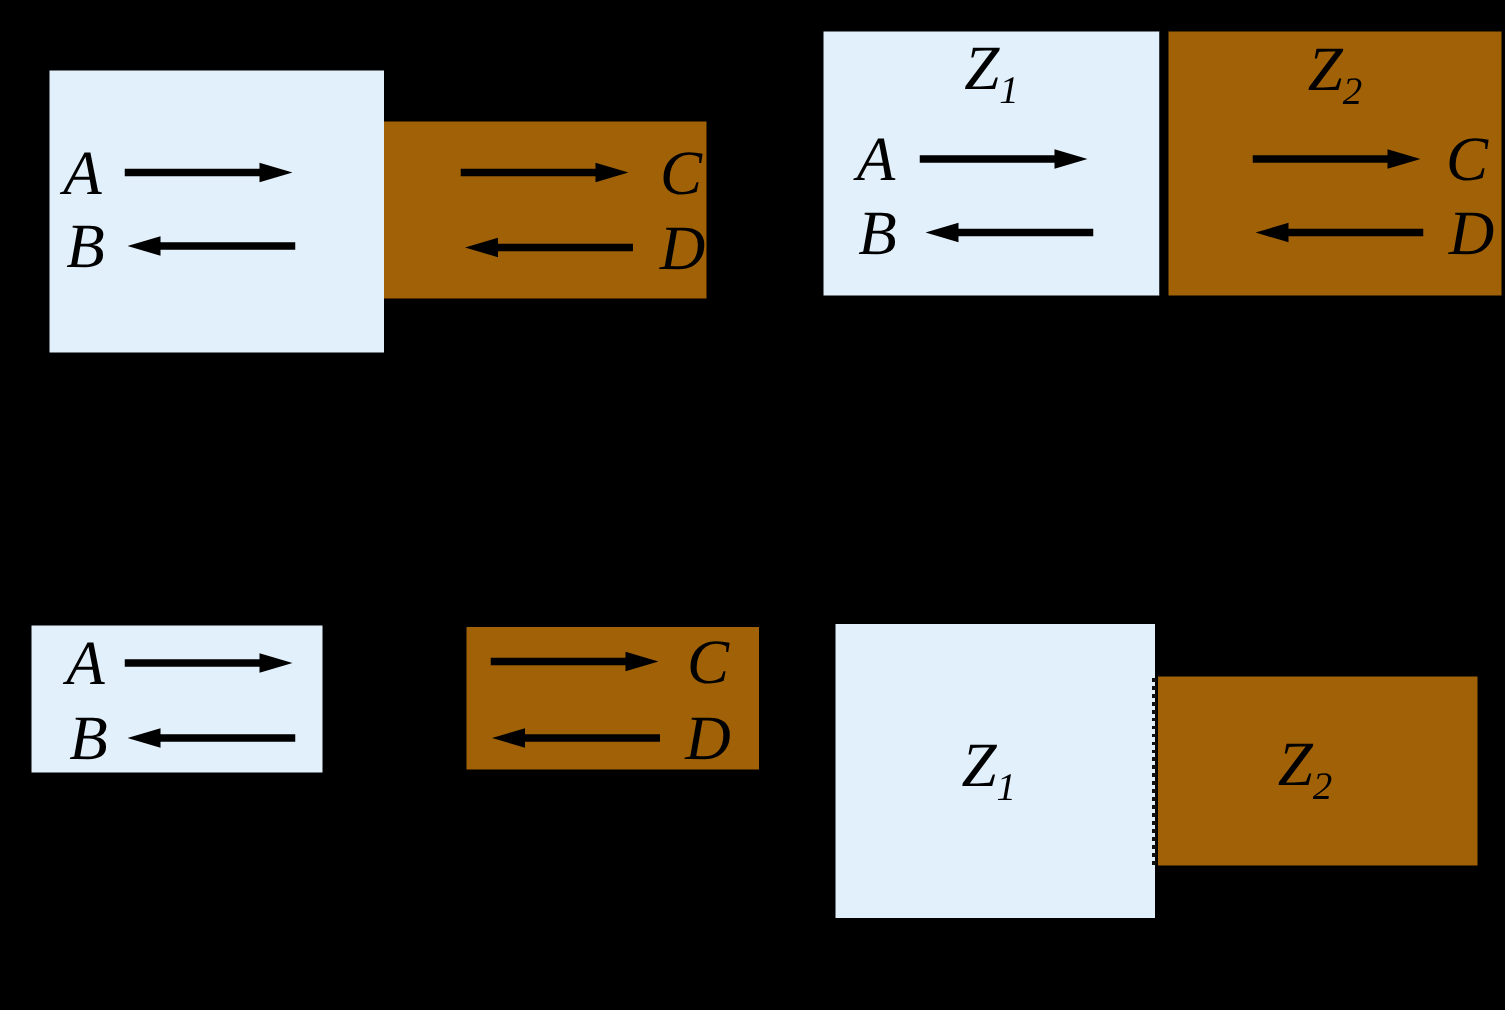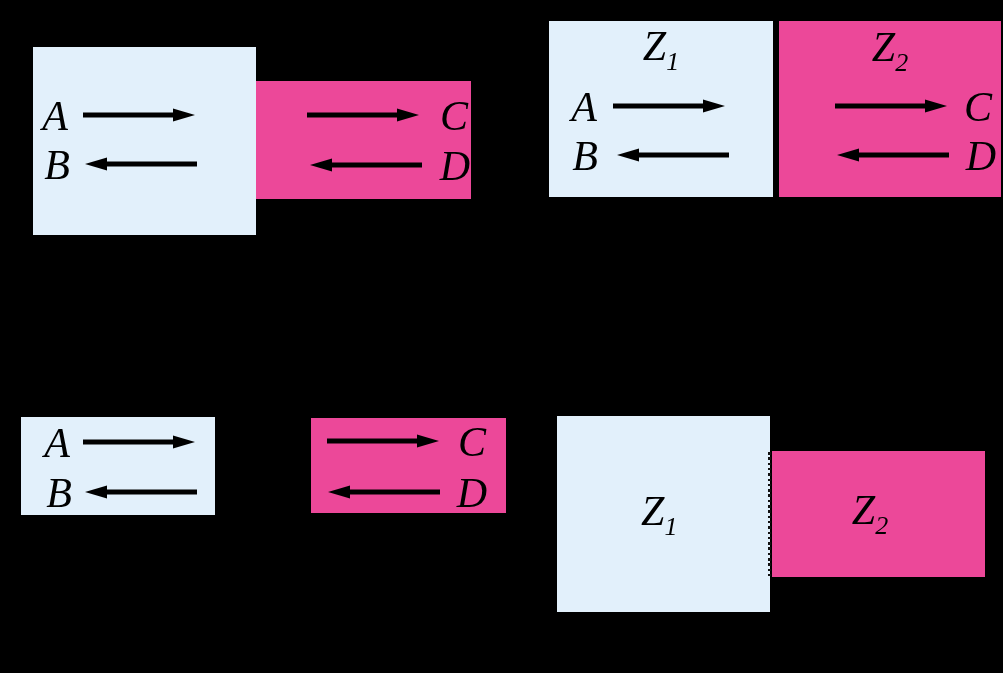--- a/index.html
+++ b/index.html
@@ -14,21 +14,21 @@
   .canvas {
     position: relative;
     width: 1003px;
     height: 673px;
     background: #000000;
   }
   .box {
     position: absolute;
   }
   .m1 { background: #E2F0FB; }
-  .m2 { background: #ec4899; }
+  .m2 { background: #a16207; }
   .divider {
     position: absolute;
     background: #000000;
   }
   .dotted-boundary {
     position: absolute;
     width: 3px;
     background-image: repeating-linear-gradient(
       to bottom,
       #111111 0px, #111111 2.5px,

